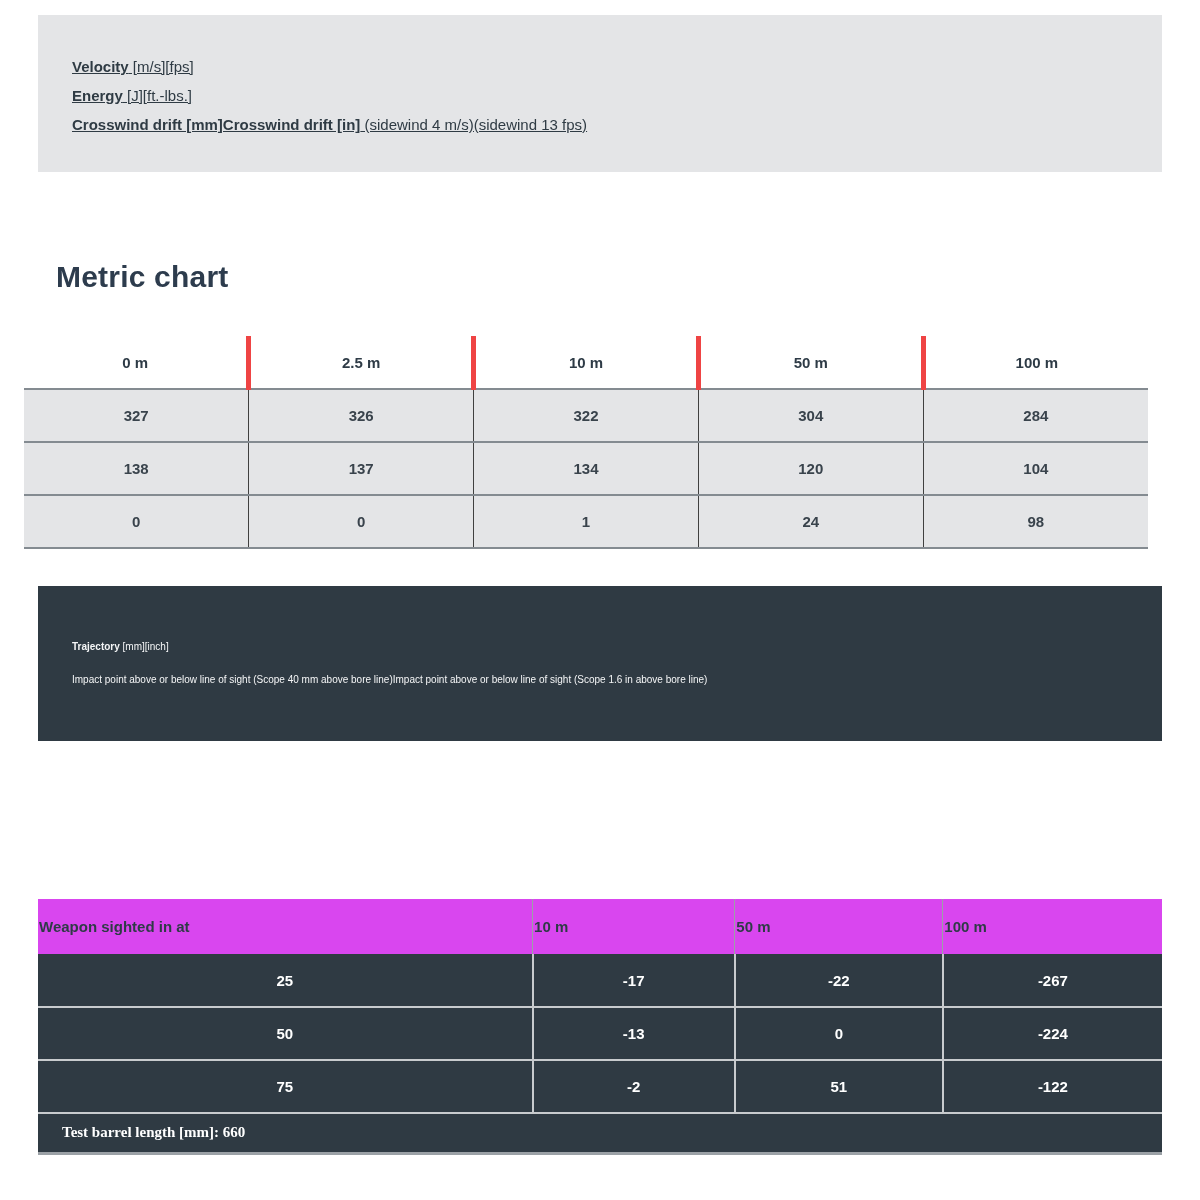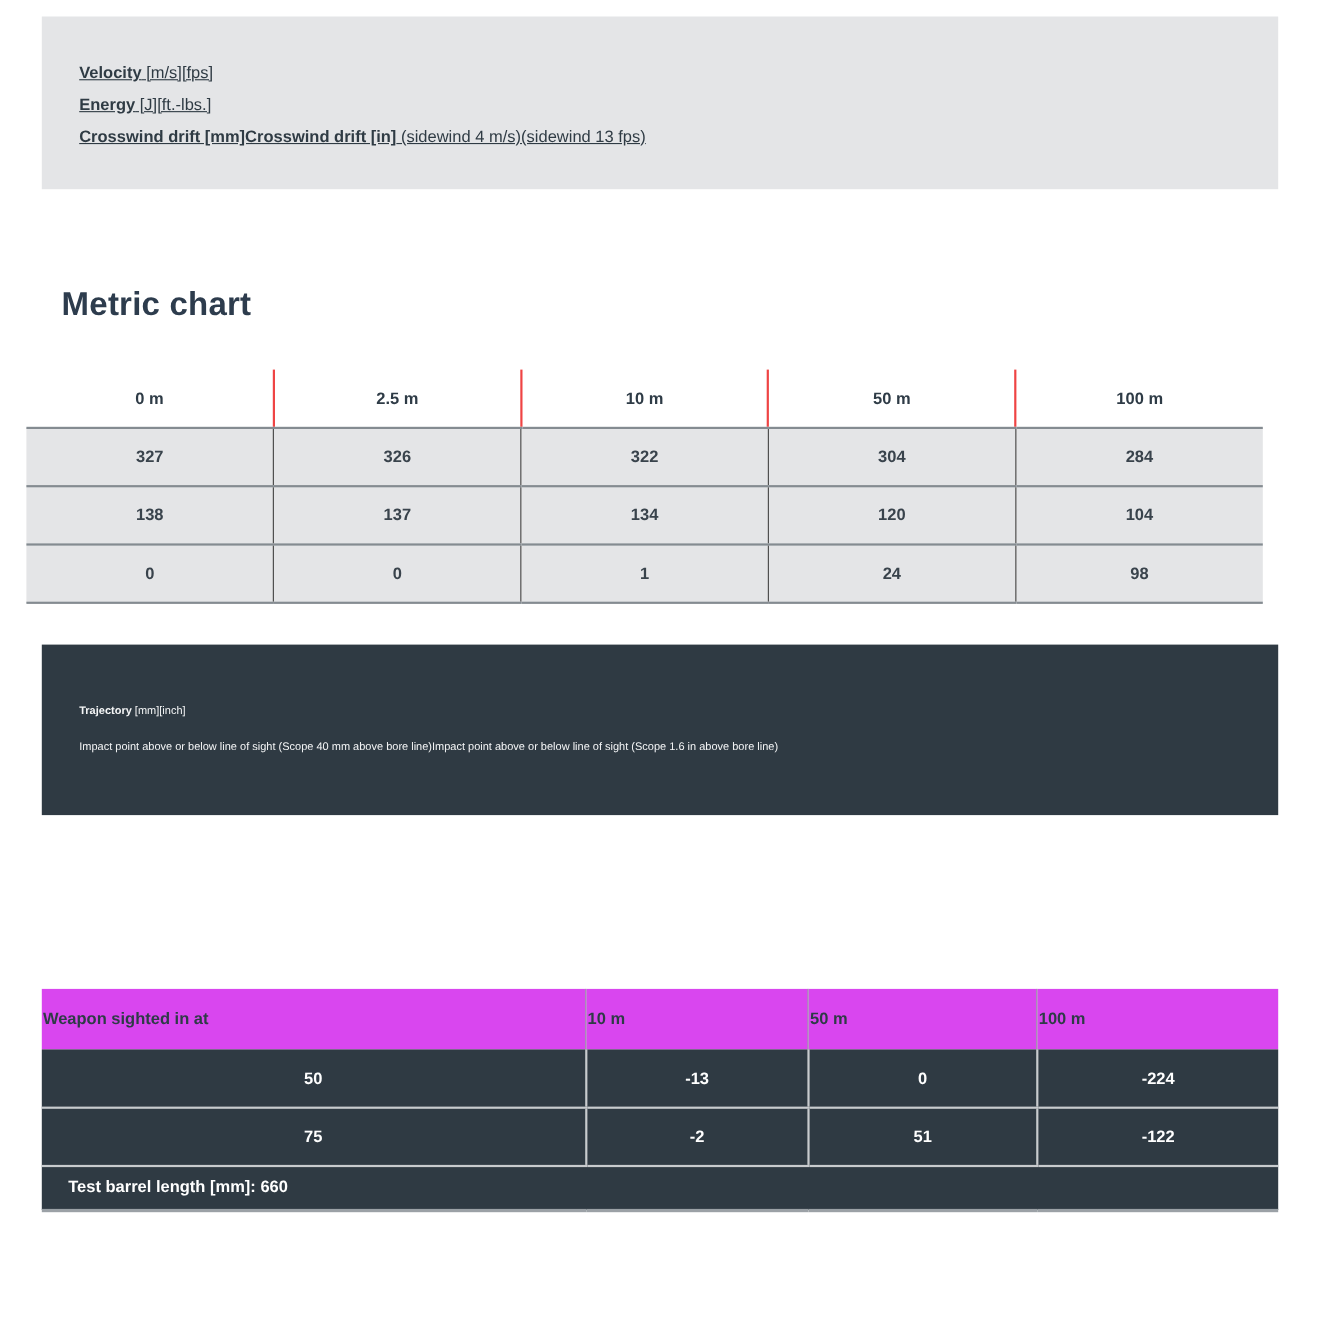--- a/index.html
+++ b/index.html
@@ -49,21 +49,21 @@
   }
   table.metric th {
     height: 53px;
     background: #ffffff;
     font-size: 15px;
     font-weight: bold;
     color: #2e3b46;
     text-align: center;
     vertical-align: middle;
     border-bottom: 2px solid #848b91;
-    border-left: 2px solid #ef4444;
+    border-left: 5px solid #ef4444;
   }
   table.metric th:first-child { border-left: none; }
   table.metric td {
     height: 53px;
     background: #e4e5e7;
     font-size: 15px;
     font-weight: bold;
     color: #39434c;
     text-align: center;
     vertical-align: middle;
@@ -123,20 +123,21 @@
   table.traj td.footnote {
     height: 40px;
     background: #2f3a43;
     font-size: 15px;
     font-weight: bold;
     color: #ffffff;
     text-align: left;
     vertical-align: middle;
     padding-left: 24px;
     border-bottom: 3px solid #9ba1a6;
+    font-family: Liberation Serif, serif;
   }
 </style>
 </head>
 <body>
 
 <div class="page">
 
   <section class="units-box">
     <p><strong>Velocity</strong><span> [m/s][fps]</span></p>
     <p><strong>Energy</strong><span> [J][ft.-lbs.]</span></p>
@@ -195,20 +196,26 @@
     <thead>
       <tr>
         <th>Weapon sighted in at</th>
         <th>10 m</th>
         <th>50 m</th>
         <th>100 m</th>
       </tr>
     </thead>
     <tbody>
       <tr>
+        <td class="cell">25</td>
+        <td class="cell">-17</td>
+        <td class="cell">-22</td>
+        <td class="cell">-267</td>
+      </tr>
+      <tr>
         <td class="cell">50</td>
         <td class="cell">-13</td>
         <td class="cell">0</td>
         <td class="cell">-224</td>
       </tr>
       <tr>
         <td class="cell">75</td>
         <td class="cell">-2</td>
         <td class="cell">51</td>
         <td class="cell">-122</td>

